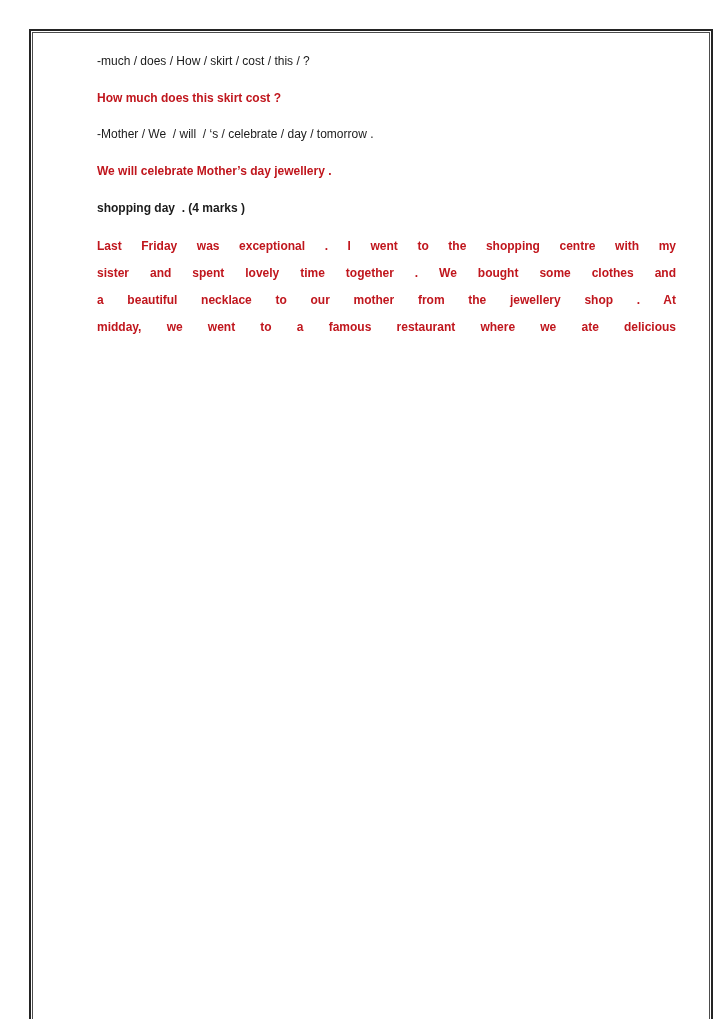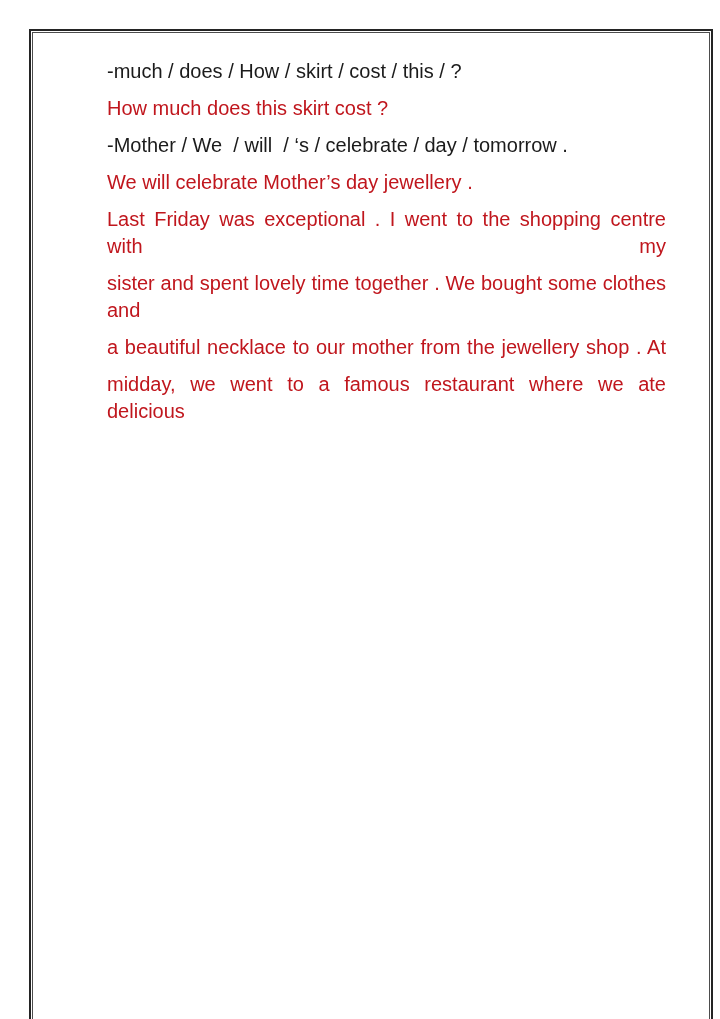--- a/index.html
+++ b/index.html
@@ -23,28 +23,28 @@
     box-sizing:border-box;
   }
   .frame-inner{
     position:absolute;inset:1px;
     border:1px solid var(--border-inner);
   }
   .content{
     position:absolute;left:97px;top:48px;width:579px;
   }
   .line{
-    font-size:20px;
+    font-size:12px;
     line-height:27px;
-    margin:10px;
+    margin:0;
   }
   .black{color:var(--text-black);}
   .red{color:var(--answer-red);}
   .reg{font-weight:400;}
-  .bold{font-weight:400;}
+  .bold{font-weight:700;}
   
   .n{white-space:pre-wrap;text-align:left;}
   
   .j{text-align:justify;text-align-last:justify;text-justify:inter-word;}
   .mb9{margin-bottom:9px;}
   .mb10{margin-bottom:10px;}
   .mb11{margin-bottom:11px;}
   .mb38{margin-bottom:38px;}
   .goodwork{margin-left:309px;}
 </style>
@@ -61,20 +61,21 @@
 
     <div class="line black reg n mb10">-much / does / How / skirt / cost / this / ?</div>
 
     <div class="line red bold n mb9">How much does this skirt cost ?</div>
 
     <div class="line black reg n mb10">-Mother / We  / will  / ‘s / celebrate / day / tomorrow .</div>
 
     <div class="line red bold n mb10">We will celebrate Mother’s day jewellery .</div>
 
 
+    <div class="line black bold n mb11">shopping day  . (4 marks )</div>
 
     <div class="line red bold j">Last Friday was exceptional . I went to the shopping centre with my</div>
 
     <div class="line red bold j">sister  and spent lovely time together .  We bought some clothes and</div>
 
     <div class="line red bold j">a beautiful necklace to our mother from the jewellery shop .  At</div>
 
     <div class="line red bold j">midday, we went to a famous restaurant where we ate delicious</div>
 
 

